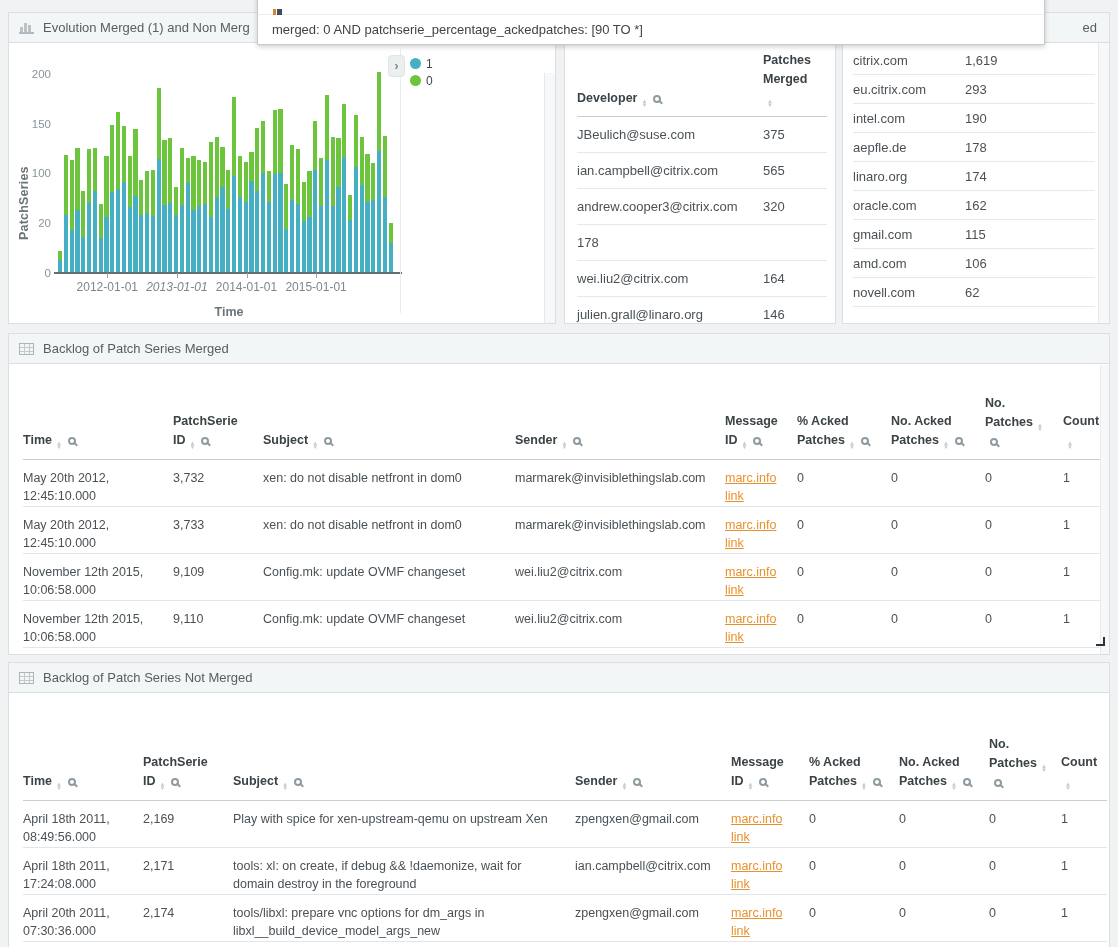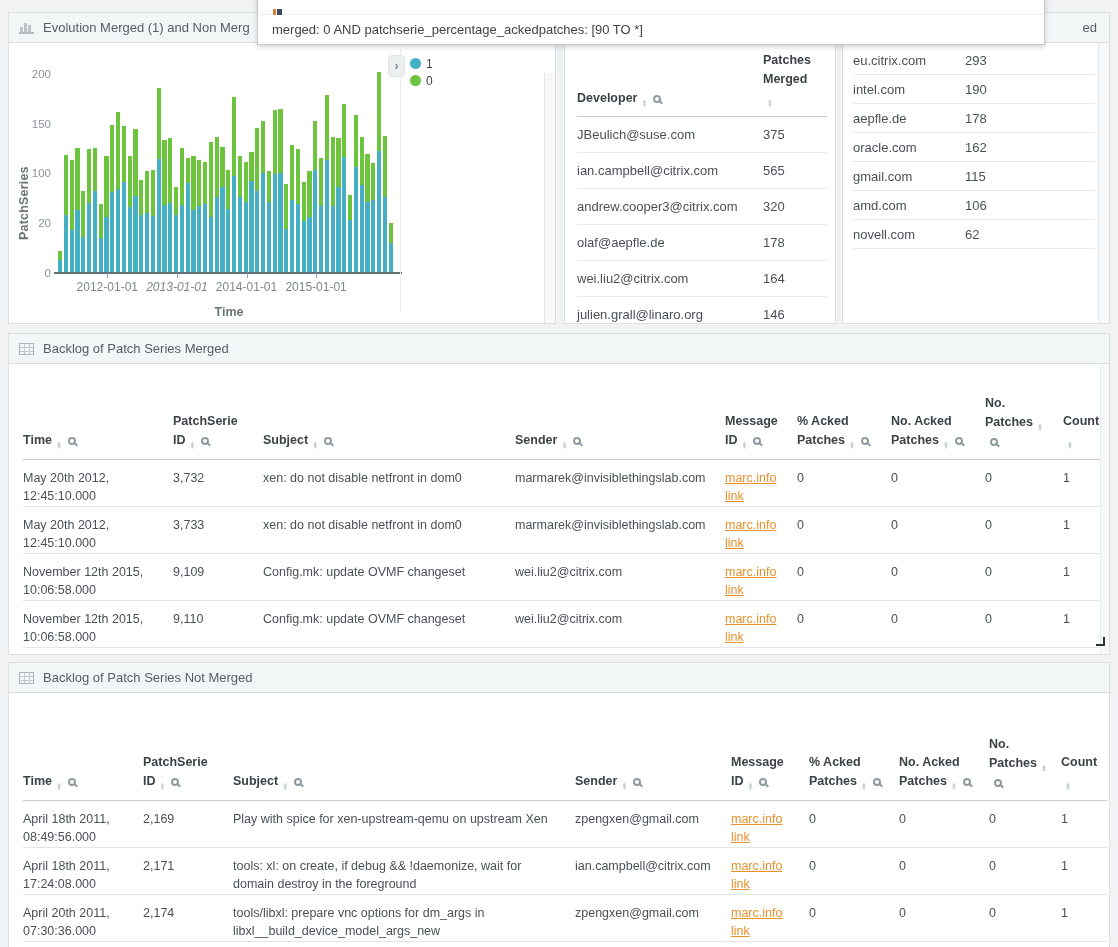--- a/index.html
+++ b/index.html
@@ -286,21 +286,20 @@
           <div>ian.campbell@citrix.com</div>
           <div>565</div>
         </div>
 
         <div class="dev-grid dev-row">
           <div>andrew.cooper3@citrix.com</div>
           <div>320</div>
         </div>
 
         <div class="dev-grid dev-row">
-          <div>olaf@aepfle.de</div>
           <div>178</div>
         </div>
 
         <div class="dev-grid dev-row">
           <div>wei.liu2@citrix.com</div>
           <div>164</div>
         </div>
 
         <div class="dev-grid dev-row">
           <div>julien.grall@linaro.org</div>
@@ -309,37 +308,45 @@
 
     </div>
   </section>
 
   <section class="panel" id="panelC">
     <header class="phead">
       <span class="ptitle">ed</span>
     </header>
     <div class="dom-wrap">
 
+        <div class="dom-row">
+          <div>citrix.com</div>
+          <div>1,619</div>
+        </div>
 
 
         <div class="dom-row">
           <div>eu.citrix.com</div>
           <div>293</div>
         </div>
 
         <div class="dom-row">
           <div>intel.com</div>
           <div>190</div>
         </div>
 
         <div class="dom-row">
           <div>aepfle.de</div>
           <div>178</div>
         </div>
 
+        <div class="dom-row">
+          <div>linaro.org</div>
+          <div>174</div>
+        </div>
 
         <div class="dom-row">
           <div>oracle.com</div>
           <div>162</div>
         </div>
 
         <div class="dom-row">
           <div>gmail.com</div>
           <div>115</div>
         </div>

